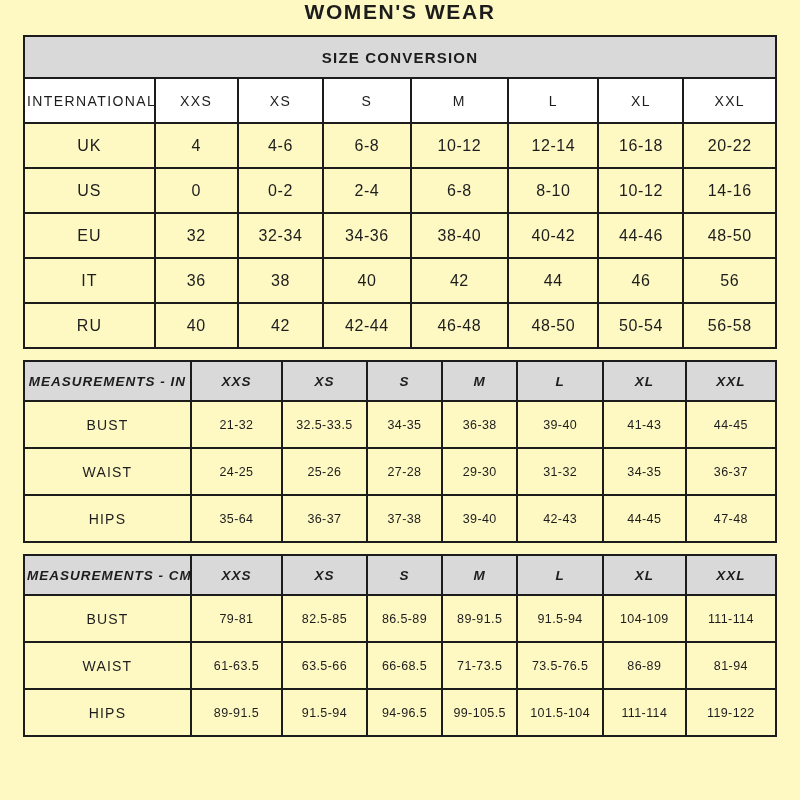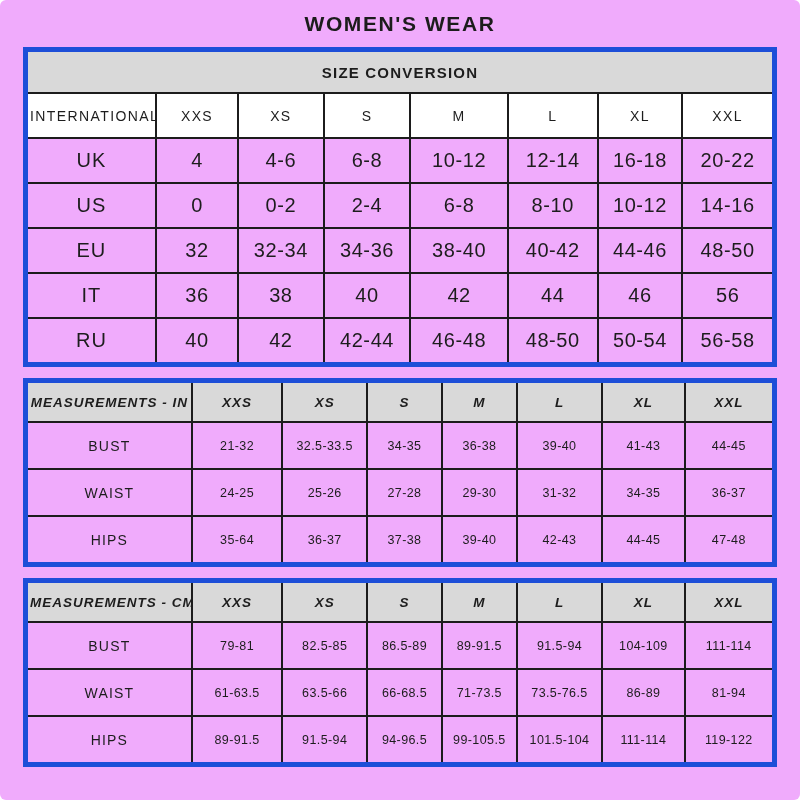--- a/index.html
+++ b/index.html
@@ -5,42 +5,41 @@
   html, body {
     margin: 0;
     padding: 0;
     background: #ffffff;
     font-family: "Liberation Sans", sans-serif;
     color: #1d1d1d;
   }
   .page {
     width: 800px;
     height: 800px;
-    background: #f0abfc;
+    background: #fef9c3;
     box-sizing: border-box;
-    padding-top: 12px;
-    border-radius: 6px;
+    padding-top: 0;
   }
   .page-title {
     text-align: center;
     font-size: 21px;
     font-weight: 600;
     letter-spacing: 1.6px;
     margin: 0 0 11px 0;
     color: #1c1c1c;
   }
   .tables-wrap {
     width: 754px;
     margin: 0 auto;
   }
   table.tbl {
     width: 100%;
     border-collapse: collapse;
     table-layout: fixed;
-    border: 5px solid #1d4ed8;
+    border: 1px solid #1d4ed8;
     margin-bottom: 11px;
   }
   table.tbl td {
     border: 2px solid #1c1c1c;
     text-align: center;
     vertical-align: middle;
     padding: 0 2px;
     overflow: hidden;
     white-space: nowrap;
   }
@@ -54,21 +53,21 @@
   }
   .t1 .head-row td {
     height: 43px;
     font-size: 14px;
     font-weight: 500;
     letter-spacing: 1.4px;
     background: #ffffff;
   }
   .t1 .data-row td {
     height: 43px;
-    font-size: 20px;
+    font-size: 16px;
     font-weight: 400;
     letter-spacing: 0.6px;
   }
   .t1 .data-row td.rowlabel {
     font-weight: 500;
     letter-spacing: 1px;
   }
   
   .tm .head-row td {
     background: #d9d9d9;

